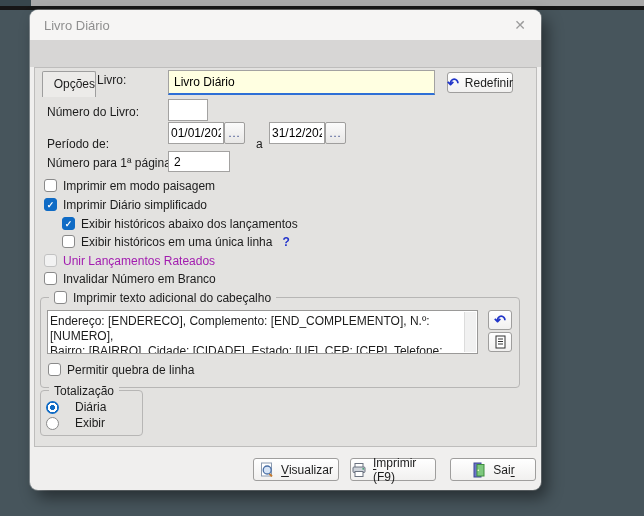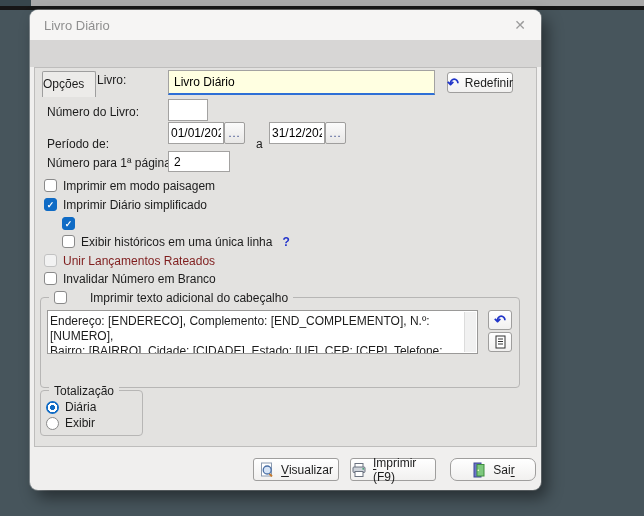--- a/index.html
+++ b/index.html
@@ -20,21 +20,21 @@
     background:#f0efee; border-radius:8px;
     box-shadow: 6px 8px 16px rgba(0,0,0,.45), 0 0 0 1px rgba(255,255,255,.35);
   }
   .titlebar { position:absolute; top:0; left:0; right:0; height:30px;
     background:#f6f5f4; border-radius:8px 8px 0 0; }
   .title { position:absolute; left:14px; top:8px; color:#8f8f8f; font-size:13px; }
   .close-btn { position:absolute; right:10px; top:5px; width:22px; height:20px;
     color:#9b9b9b; font-size:14px; text-align:center; line-height:20px; cursor:default; }
 
   .tabstrip { position:absolute; top:30px; left:0; right:0; height:27px; background:#d7d6d5; }
-  .tab { position:absolute; text-align:left; border:1px solid #9e9e9e; border-bottom:none;
+  .tab { position:absolute; text-align:right; border:1px solid #9e9e9e; border-bottom:none;
     border-radius:2px 2px 0 0; }
   .tab.active { left:12px; top:31px; width:54px; height:26px; background:#ecebe9;
     line-height:24px; z-index:3; }
   .tab.inactive { left:68px; top:35px; width:80px; height:22px; background:#d2d1cf;
     line-height:20px; }
 
   .page { position:absolute; left:4px; top:57px; width:503px; height:380px;
     background:#e3e2e0; border:1px solid #bebdbc; }
 
   .lbl { position:absolute; height:14px; line-height:14px; white-space:nowrap; }
@@ -50,33 +50,33 @@
     background:linear-gradient(#fbfbfb,#e8e7e6); border:1px solid #9f9e9d; border-radius:2px;
     font-size:11px; letter-spacing:1px; color:#22357e; cursor:default; }
 
   .undo-glyph { color:#2135c9; font-weight:bold; font-size:14px; line-height:1; }
 
   .cbrow { position:absolute; display:flex; align-items:center; gap:6px; height:15px; }
   .cb { width:13px; height:13px; border:1px solid #8a8a8a; border-radius:3px; background:#fff;
     flex:0 0 auto; display:flex; align-items:center; justify-content:center; }
   .cb.checked { background:#0f6bc5; border-color:#0f6bc5; color:#fff; font-size:9px; font-weight:bold; }
   .cb.disabled { border-color:#c2c2c2; background:#f2f2f2; }
-  .cbrow.disabled .cblabel { color:#7f1d1d; }
+  .cbrow.disabled .cblabel { color:#a21caf; }
   .help { color:#2233cc; font-weight:bold; margin-left:4px; }
 
   .group { position:absolute; border:1px solid #b7b6b5; border-radius:4px; }
   .legend { position:absolute; top:-8px; left:8px; background:#e3e2e0; padding:0 5px;
-    display:flex; align-items:center; gap:23px; height:15px; }
+    display:flex; align-items:center; gap:6px; height:15px; }
 
   .memo { position:absolute; background:#fff; border:1px solid #9a9998; padding:3px 16px 3px 2px;
     line-height:15px; overflow:hidden; }
   .memo-scroll { position:absolute; top:1px; bottom:1px; right:1px; width:12px;
     background:#f1f1f1; border-left:1px solid #dcdcdc; }
 
-  .radiorow { position:absolute; display:flex; align-items:center; gap:6px; height:14px; }
+  .radiorow { position:absolute; display:flex; align-items:center; gap:16px; height:14px; }
   .radio { width:13px; height:13px; border-radius:50%; border:1px solid #8a8a8a; background:#fff; flex:0 0 auto; }
   .radio.selected { border:none;
     background: radial-gradient(circle at 50% 50%, #0f6bc5 0 2.5px, #ffffff 2.5px 4.5px, #0f6bc5 4.5px 100%); }
 
   .footer-btn { width:86px; height:23px; top:448px; }
   .accel { text-decoration:underline; text-underline-offset:2px; }
 
   svg { display:block; }
 </style>
 </head>
@@ -122,20 +122,21 @@
   <div class="cbrow" style="left:14px; top:168px;">
     <span class="cb"></span>
     <span class="cblabel">Imprimir em modo paisagem</span>
   </div>
   <div class="cbrow" style="left:14px; top:187px;">
     <span class="cb checked">✓</span>
     <span class="cblabel">Imprimir Diário simplificado</span>
   </div>
   <div class="cbrow" style="left:32px; top:206px;">
     <span class="cb checked">✓</span>
+    <span class="cblabel">Exibir históricos abaixo dos lançamentos</span>
   </div>
   <div class="cbrow" style="left:32px; top:224px;">
     <span class="cb"></span>
     <span class="cblabel">Exibir históricos em uma única linha</span>
     <span class="help">?</span>
   </div>
   <div class="cbrow disabled" style="left:14px; top:243px;">
     <span class="cb disabled"></span>
     <span class="cblabel">Unir Lançamentos Rateados</span>
   </div>
@@ -161,20 +162,24 @@
   <div class="btn" style="left:458px; top:322px; width:24px; height:20px;">
     <span>
       <svg width="13" height="14" viewBox="0 0 13 14">
         <rect x="2" y="1" width="9" height="12" fill="#fff" stroke="#333" stroke-width="1"></rect>
         <line x1="4" y1="4" x2="9" y2="4" stroke="#333" stroke-width="1"></line>
         <line x1="4" y1="6.5" x2="9" y2="6.5" stroke="#333" stroke-width="1"></line>
         <line x1="4" y1="9" x2="9" y2="9" stroke="#333" stroke-width="1"></line>
       </svg>
     </span>
   </div>
+  <div class="cbrow" style="left:18px; top:352px;">
+    <span class="cb"></span>
+    <span class="cblabel">Permitir quebra de linha</span>
+  </div>
 
   <div class="group" style="left:10px; top:380px; width:103px; height:46px;">
     <div class="legend">Totalização</div>
   </div>
   <div class="radiorow" style="left:16px; top:390px;">
     <span class="radio selected"></span>
     <span>Diária</span>
   </div>
   <div class="radiorow" style="left:16px; top:406px;">
     <span class="radio"></span>
@@ -195,21 +200,21 @@
     <span>
       <svg width="16" height="16" viewBox="0 0 16 16">
         <rect x="4" y="1.5" width="8" height="4" fill="#ffffff" stroke="#6b7280" stroke-width="1"></rect>
         <rect x="2" y="5" width="12" height="5.5" rx="1" fill="#cfd4db" stroke="#6b7280" stroke-width="1"></rect>
         <rect x="4" y="9.5" width="8" height="5" fill="#ffffff" stroke="#6b7280" stroke-width="1"></rect>
         <circle cx="12.2" cy="6.8" r="0.9" fill="#3aa06a"></circle>
       </svg>
     </span>
     <span><span></span><span class="accel">I</span><span>mprimir (F9)</span></span>
   </div>
-  <div class="btn footer-btn" style="left:420px;border-radius:7px;">
+  <div class="btn footer-btn" style="left:420px;">
     <span>
       <svg width="16" height="16" viewBox="0 0 16 16">
         <rect x="3" y="1" width="7" height="14" fill="#6b74c9" stroke="#3c4496" stroke-width="1"></rect>
         <rect x="6" y="2.5" width="7" height="11.5" fill="#7ec87e" stroke="#3f8f3f" stroke-width="1"></rect>
         <circle cx="7.3" cy="8.3" r="0.8" fill="#ffffcc"></circle>
       </svg>
     </span>
     <span><span>Sai</span><span class="accel">r</span><span></span></span>
   </div>
 

